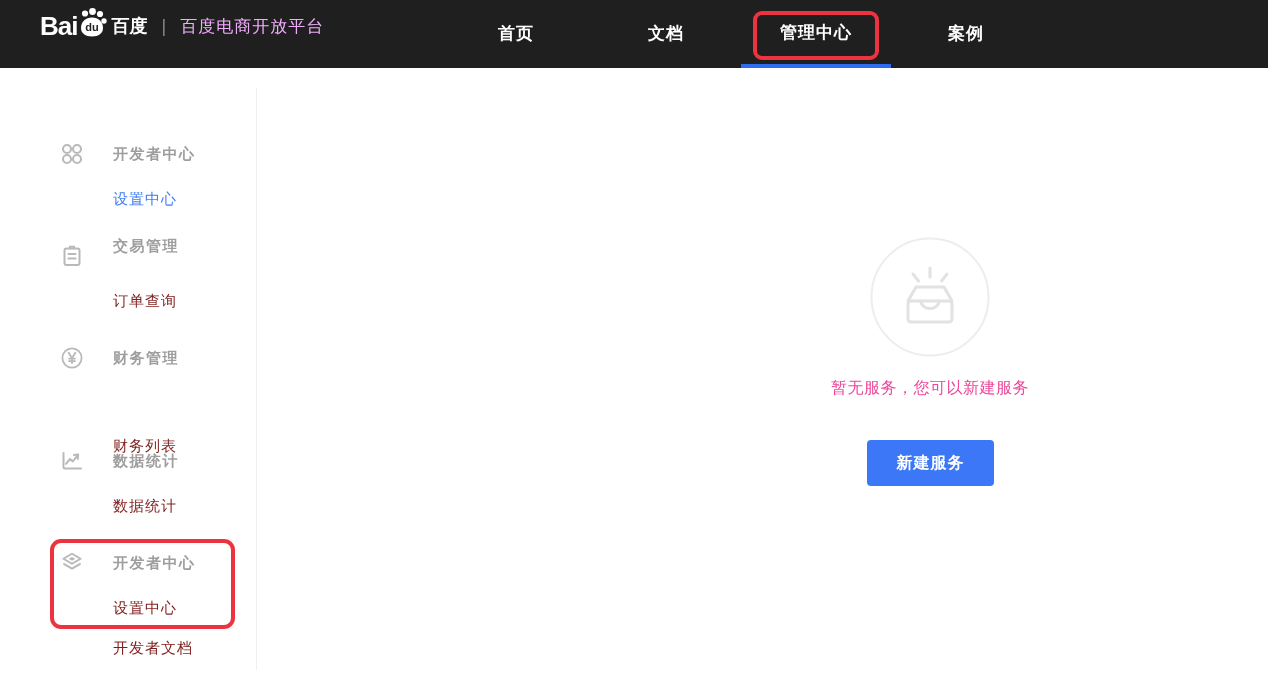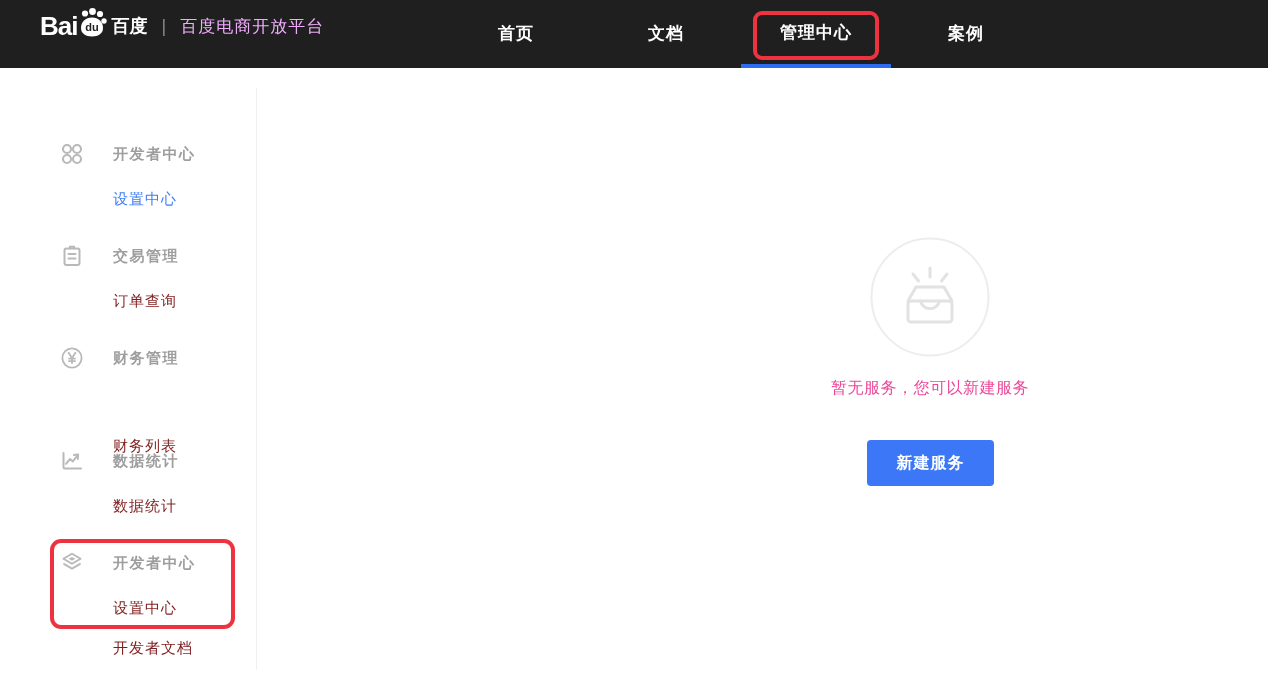--- a/index.html
+++ b/index.html
@@ -25,21 +25,21 @@
   .anno { position:absolute; border:4px solid #ee3340; border-radius:9px; pointer-events:none; }
   .anno-nav { left:753px; top:11px; width:126px; height:49px; }
   .anno-side { left:50px; top:539px; width:185px; height:90px; border-radius:11px; }
 
   
   .side-divider { position:absolute; left:256px; top:88px; width:1px; height:582px; background:#f0f0f0; }
   .side-icon { position:absolute; left:60px; width:24px; height:24px; }
   .i-0 { top:142px; } .i-1 { top:244px; } .i-2 { top:346px; } .i-3 { top:449px; } .i-4 { top:551px; }
   .group-label { position:absolute; left:113px; height:20px; line-height:20px;
                  font-size:15px; font-weight:700; color:#9e9e9e; letter-spacing:1.5px; }
-  .g-0 { top:144px; } .g-1 { top:246px; } .g-2 { top:348px; } .g-3 { top:451px; } .g-4 { top:553px; }
+  .g-0 { top:144px; } .g-1 { top:236px; } .g-2 { top:348px; } .g-3 { top:451px; } .g-4 { top:553px; }
   .sub-item { position:absolute; left:113px; height:20px; line-height:20px;
               font-size:15px; font-weight:400; color:#7f1d1d; letter-spacing:1px; cursor:pointer; }
   .s-0 { top:189px; } .s-1 { top:291px; } .s-2 { top:416px;margin-top:20px; } .s-3 { top:496px; }
   .s-4 { top:598px; } .s-5 { top:638px; }
   .sub-active { color:#3f7df6; font-weight:500; }
 
   
   .empty-icon { position:absolute; left:868px; top:235px; width:124px; height:124px; }
   .empty-msg { position:absolute; left:770px; top:378px; width:320px; text-align:center;
                font-size:16px; color:#ec4899; letter-spacing:0.5px; }

